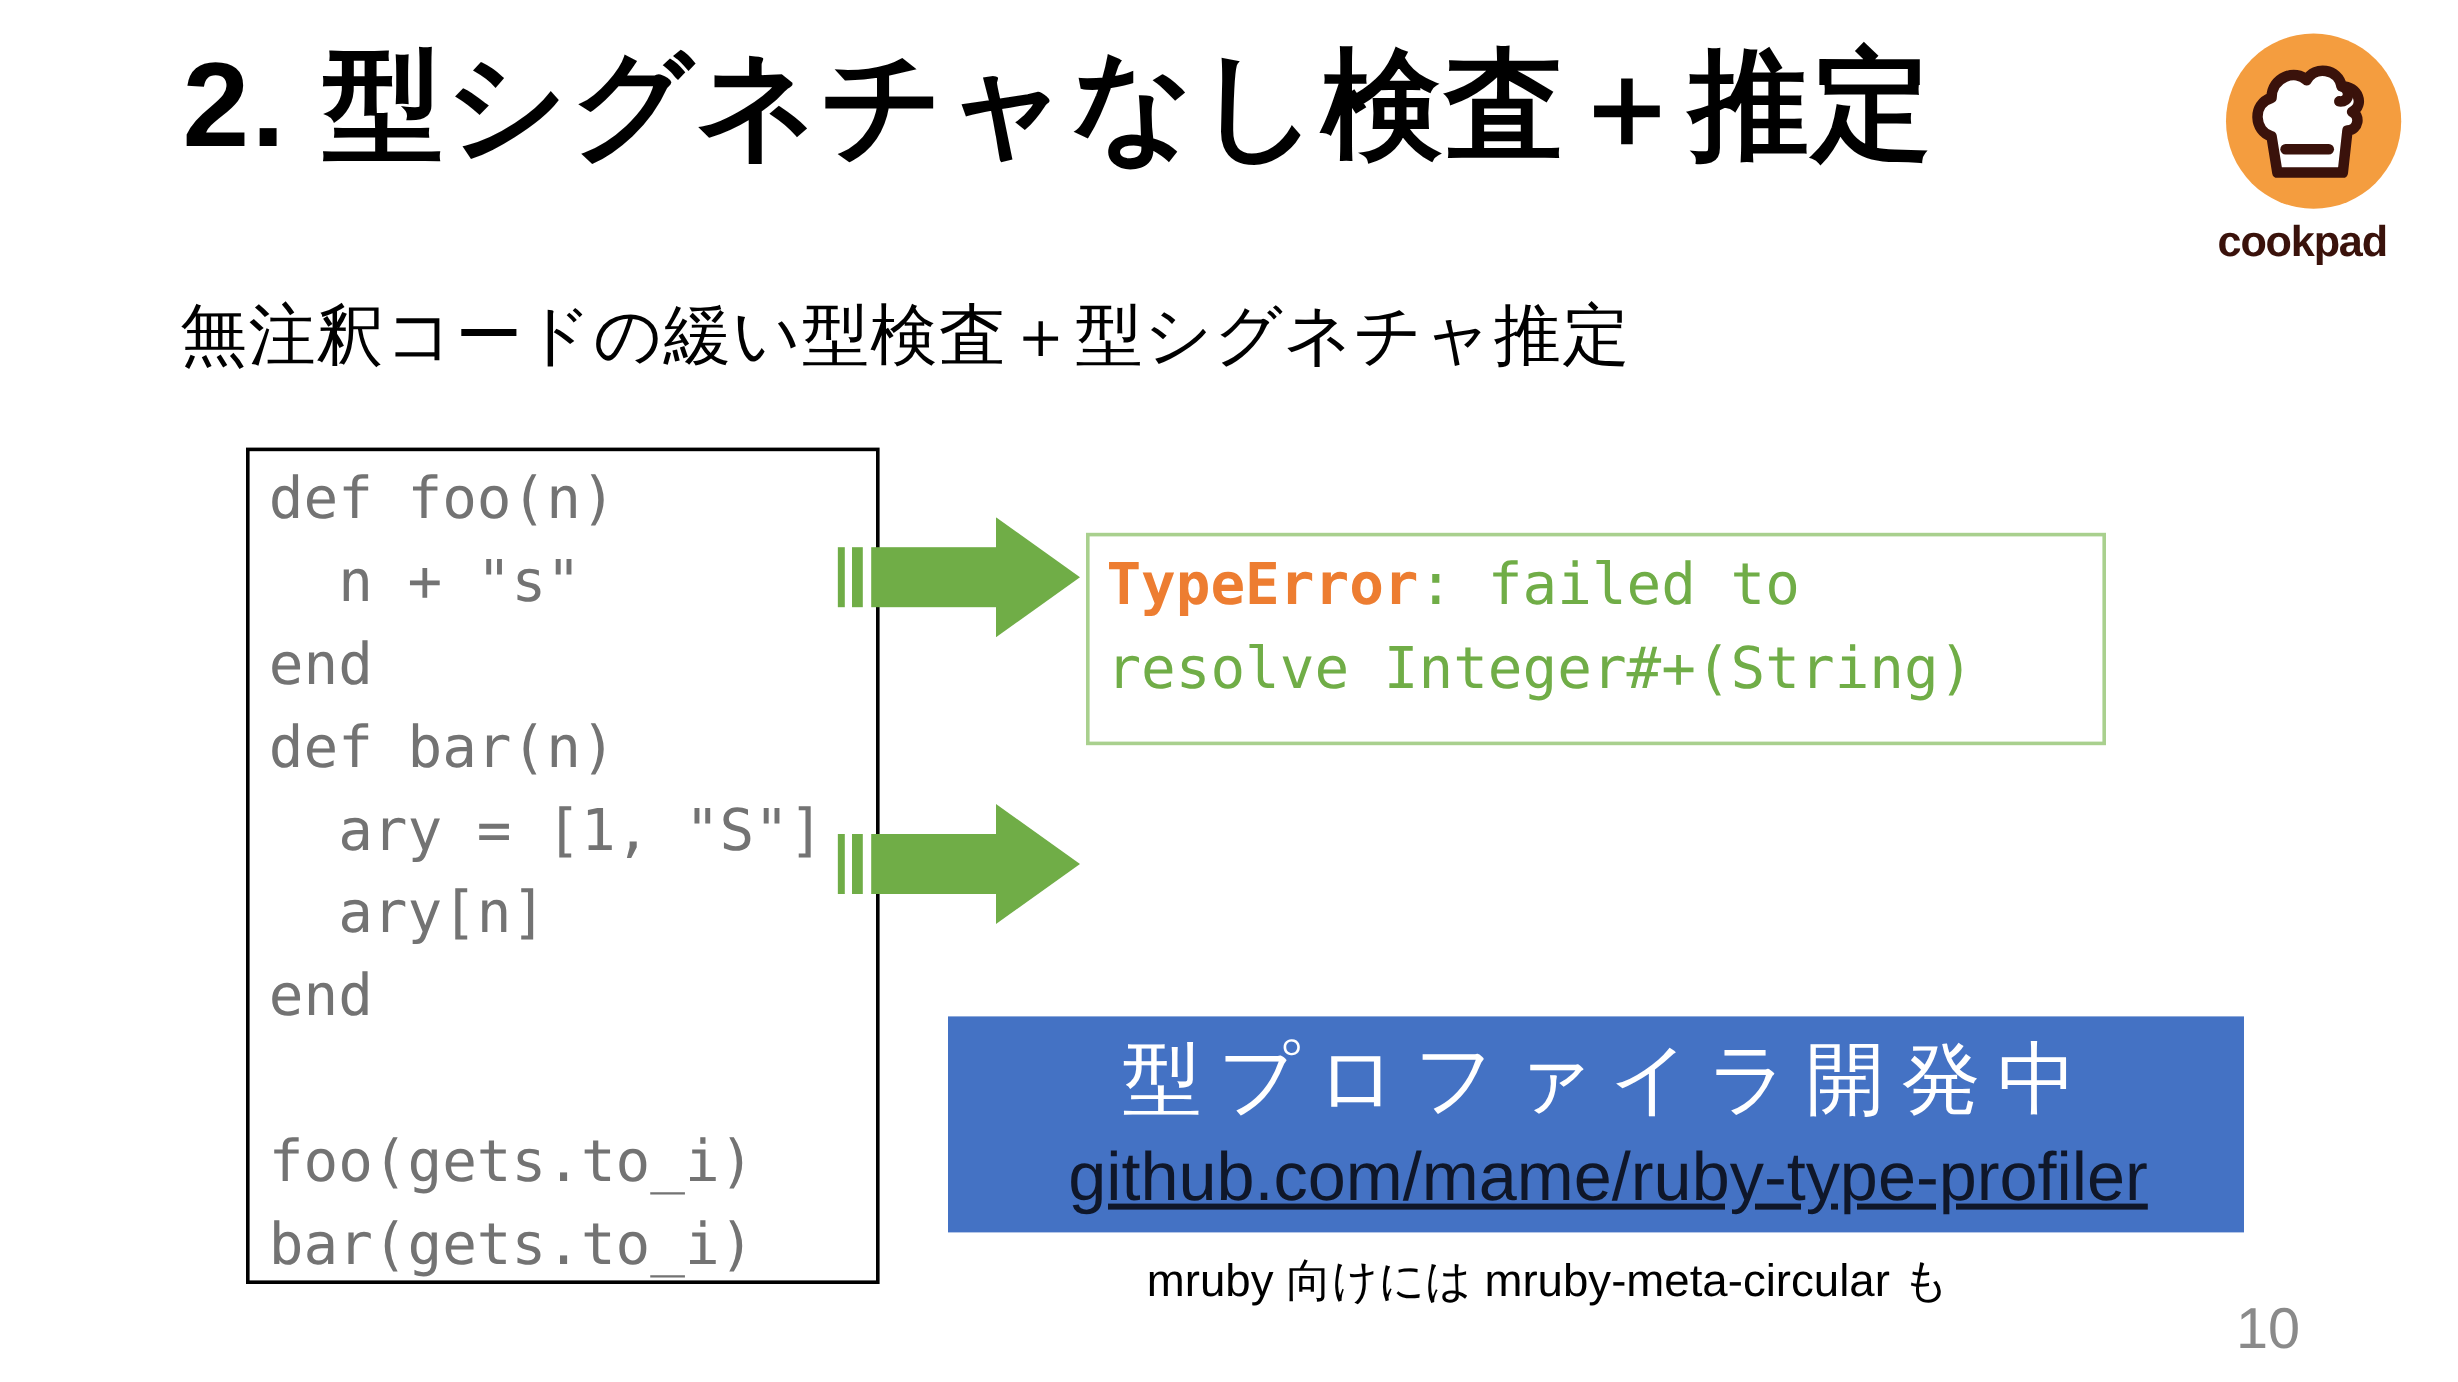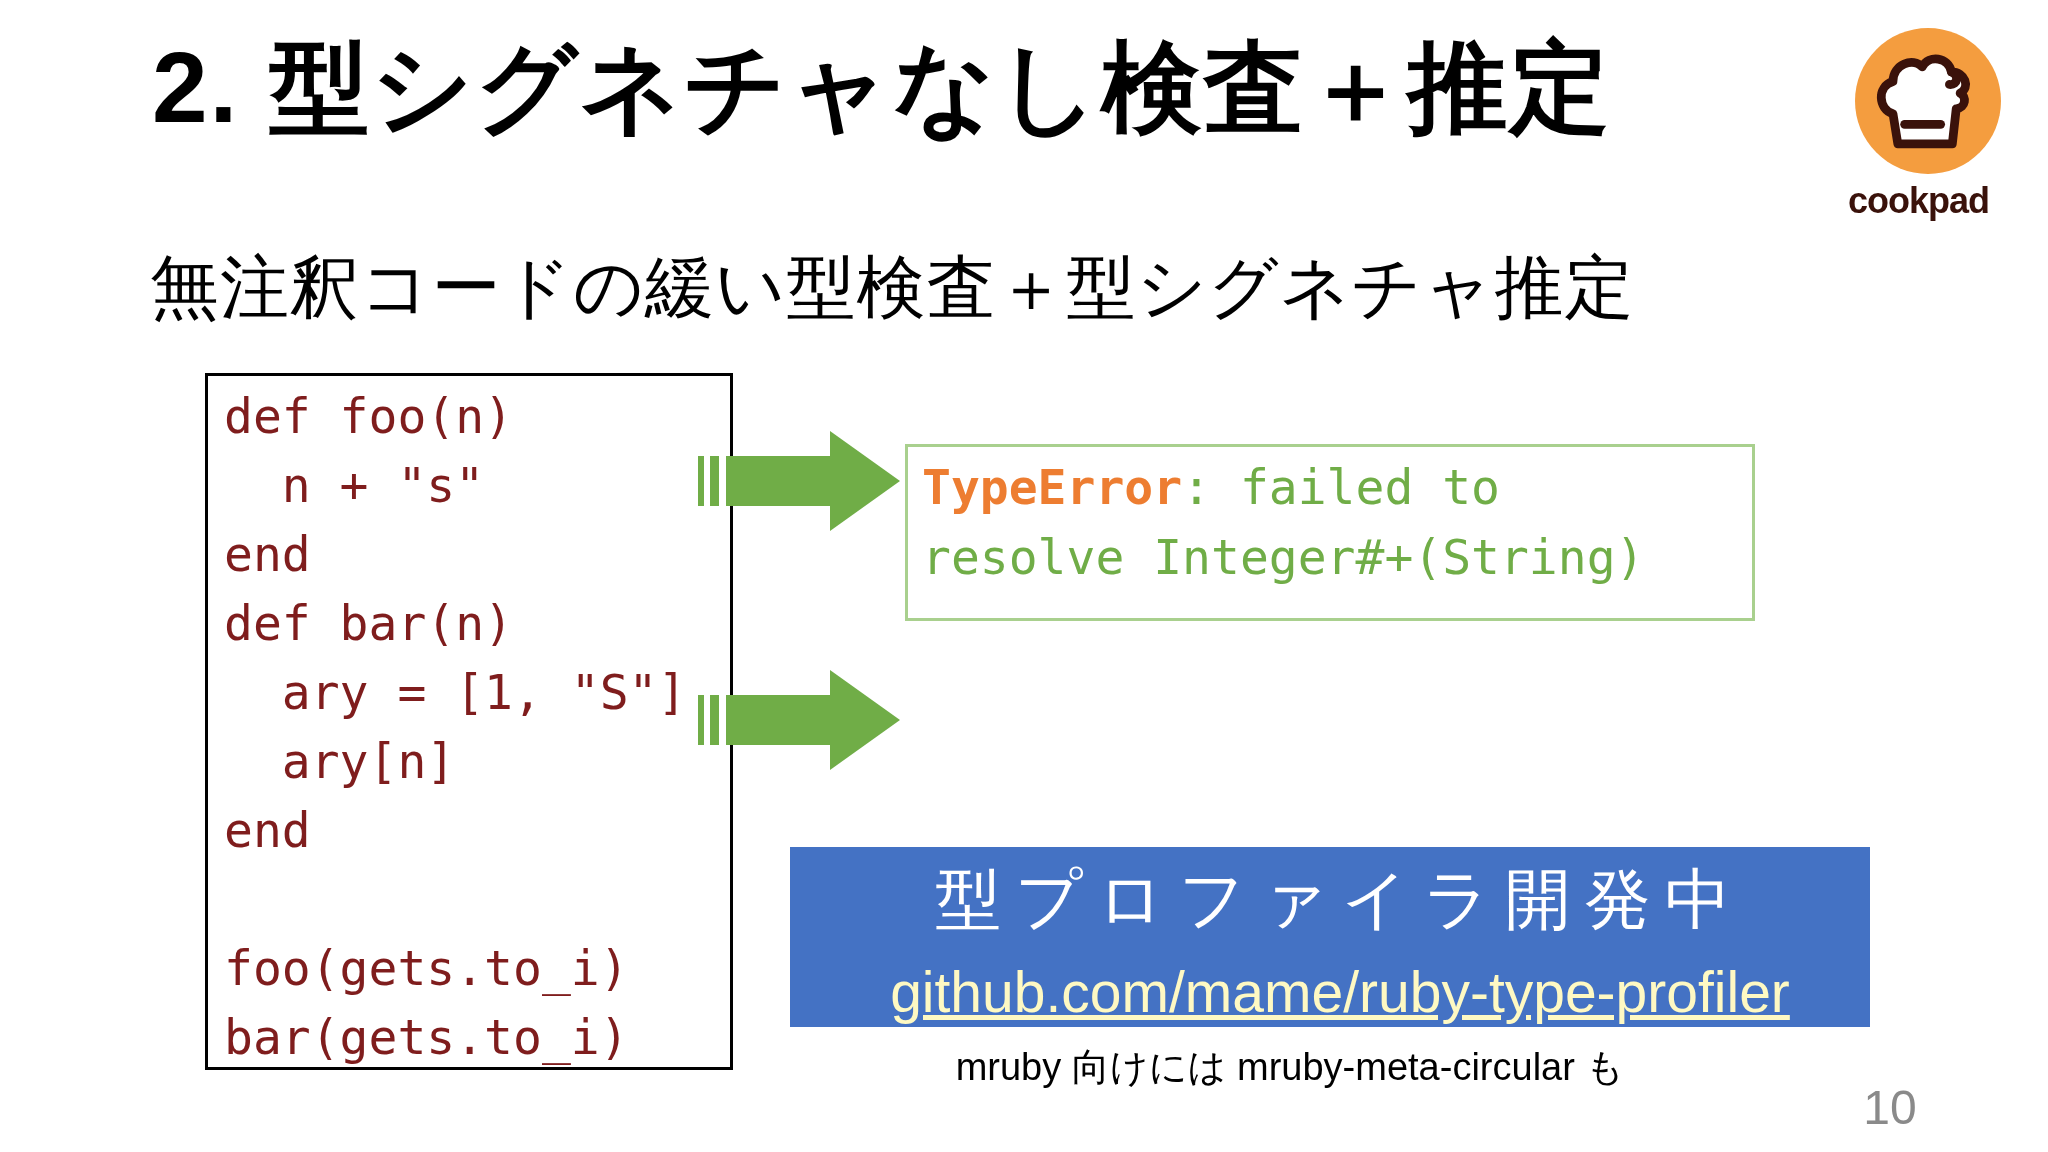--- a/index.html
+++ b/index.html
@@ -6,37 +6,37 @@
   .slide{
     position:relative;width:2048px;height:1152px;background:#ffffff;overflow:hidden;
     font-family:"Liberation Sans", sans-serif;color:#000;
   }
   .title{
     position:absolute;left:152px;top:22px;margin:0;
     font-size:100px;font-weight:700;letter-spacing:2px;color:#000;white-space:nowrap;
   }
   .subtitle{
     position:absolute;left:150px;top:242px;
-    font-size:69px;font-weight:400;letter-spacing:1px;color:#000;white-space:nowrap;
+    font-size:56px;font-weight:400;letter-spacing:1px;color:#000;white-space:nowrap;
   }
   
   .logo{position:absolute;left:1848px;top:28px;width:160px;text-align:left;}
   .logo-circle{
     width:146px;height:146px;border-radius:50%;background:#F49D3F;margin:0 auto;
     display:flex;align-items:center;justify-content:center;
   }
   .logo-text{
     margin-top:6px;font-size:36px;font-weight:700;letter-spacing:-1px;color:#3A120B;
   }
   
   .code-box{
     position:absolute;left:205px;top:373px;width:528px;height:697px;box-sizing:border-box;
     border:3px solid #000;background:#fff;margin:0;overflow:hidden;
     font-family:"DejaVu Sans Mono", monospace;font-size:48px;line-height:69px;
-    padding:6px 0 0 16px;white-space:pre;color:#7f1d1d;
+    padding:6px 0 0 16px;white-space:pre;color:#737373;
   }
   .arrow{position:absolute;width:202px;height:100px;}
   .arrow1{left:698px;top:431px;}
   .arrow2{left:698px;top:670px;}
   
   .result-box{
     position:absolute;left:905px;width:850px;box-sizing:border-box;
     border:3px solid #A9D08E;background:#fff;
     font-family:"DejaVu Sans Mono", monospace;font-size:48px;line-height:70px;
     padding:5px 14px;color:#70AD47;
@@ -48,21 +48,21 @@
   .grn{color:#70AD47;}
   
   .banner{
     position:absolute;left:790px;top:847px;width:1080px;height:180px;box-sizing:border-box;
     background:#4472C4;text-align:center;padding-left:20px;
   }
   .banner-heading{
     margin-top:8px;font-size:66px;letter-spacing:14px;color:#FFFFFF;white-space:nowrap;
   }
   .banner-link{
-    display:inline-block;margin-top:14px;font-size:57px;color:#fef9c3;
+    display:inline-block;margin-top:3px;font-size:57px;color:#0f172a;
     text-decoration:underline;cursor:pointer;white-space:nowrap;
   }
   .footnote{
     position:absolute;left:750px;top:1042px;width:1080px;text-align:center;
     font-size:38px;color:#000;white-space:nowrap;
   }
   .page-number{
     position:absolute;left:1840px;top:1080px;width:100px;text-align:center;
     font-size:48px;color:#8A8A8A;
   }

